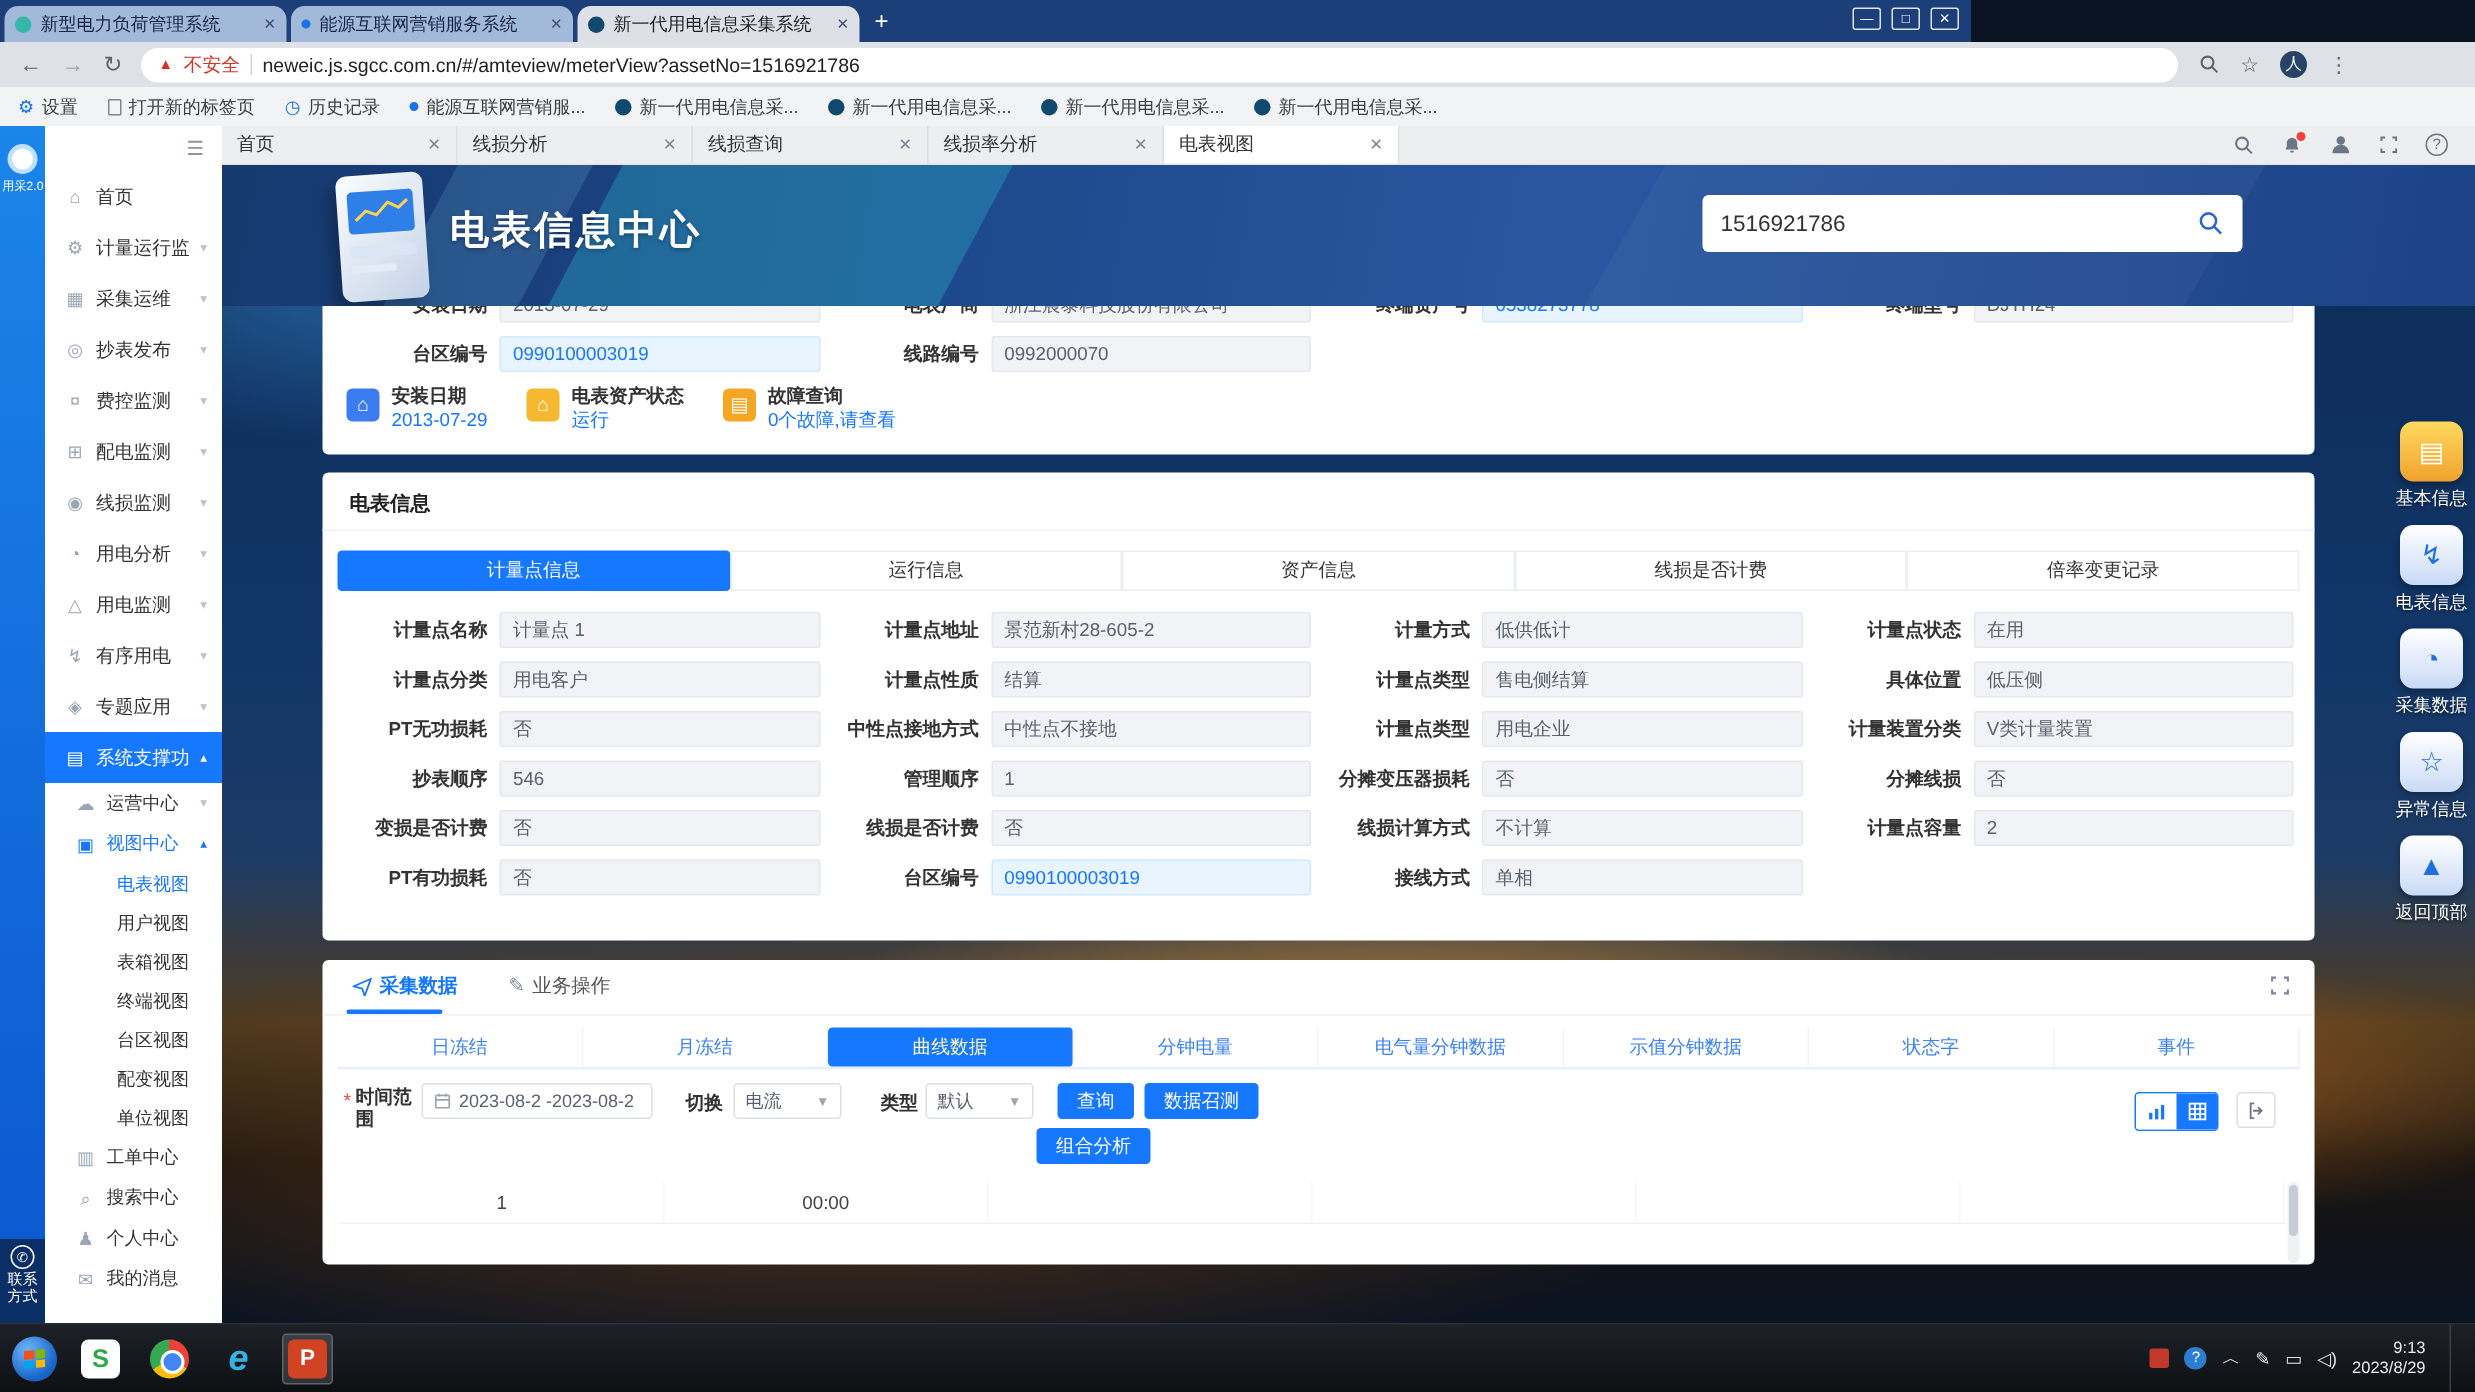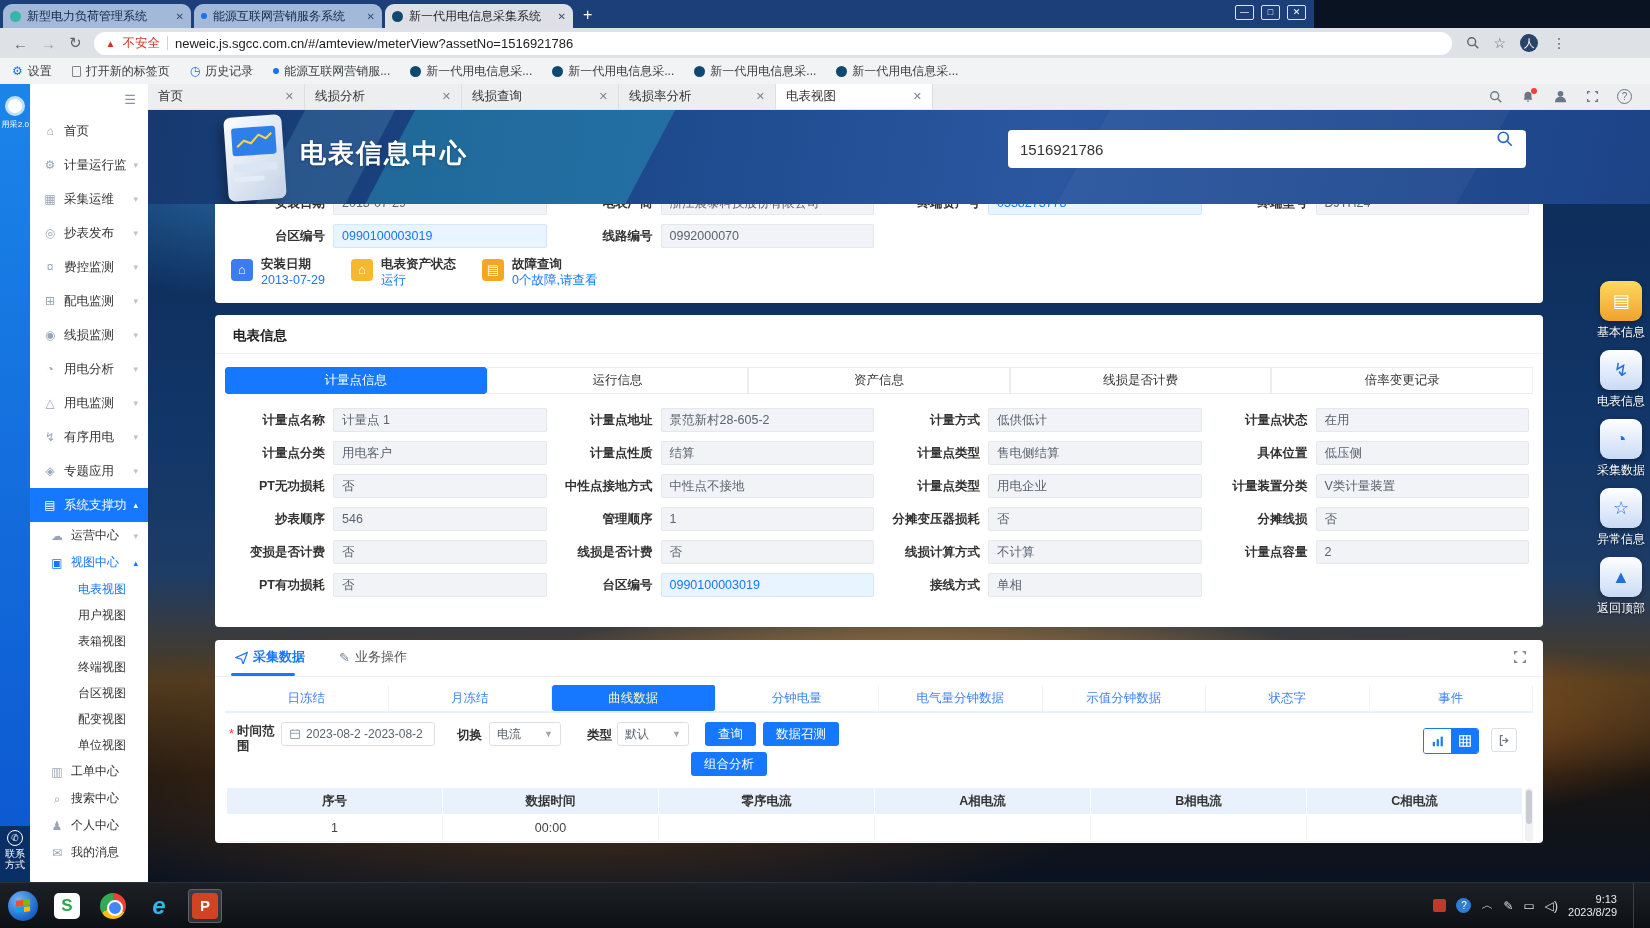--- a/index.html
+++ b/index.html
@@ -68,21 +68,21 @@
  linear-gradient(180deg,#0d2b57 0%,#113668 42%,#1d3c66 60%,#4f3a1e 74%,#191410 86%,#0a1322 100%)}
 .band{position:absolute;left:0;top:0;width:1502px;height:94px;z-index:5;overflow:hidden;background:linear-gradient(100deg,#16396f 0%,#1e4a8e 35%,#2a57a0 60%,#1c4386 100%)}
 .band .streak1{position:absolute;left:230px;top:-30px;width:260px;height:200px;background:rgba(46,180,205,.35);transform:skewX(-28deg)}
 .band .streak2{position:absolute;left:120px;top:-30px;width:90px;height:200px;background:rgba(120,200,230,.18);transform:skewX(-28deg)}
 .band .streak3{position:absolute;right:180px;top:-40px;width:400px;height:220px;background:rgba(255,255,255,.04);transform:skewX(-30deg)}
 .meter{position:absolute;left:78px;top:6px;width:58px;height:84px;background:linear-gradient(135deg,#fbfdff,#c4d2e6);border-radius:7px;transform:rotate(-4deg);box-shadow:-6px 6px 10px rgba(0,0,0,.25)}
 .meter .scr{position:absolute;left:7px;top:11px;width:44px;height:28px;background:#2f7fe8;border-radius:3px;overflow:hidden}
 .meter .strip{position:absolute;left:7px;top:47px;width:44px;height:8px;background:#dbe6f4;border-radius:2px}
 .meter .strip2{position:absolute;left:7px;top:60px;width:30px;height:5px;background:#e4ecf7;border-radius:2px}
 .band-title{position:absolute;left:152px;top:26px;color:#fff;font-size:26px;font-weight:bold;letter-spacing:2px;text-shadow:0 1px 3px rgba(0,0,0,.3)}
-.searchbox{position:absolute;right:124px;top:20px;width:518px;height:38px;background:#fff;border-radius:4px;display:flex;padding:0 12px;z-index:6}
+.searchbox{position:absolute;right:155px;top:20px;width:360px;height:38px;background:#fff;border-radius:4px;display:flex;align-items:center;padding:0 12px;z-index:6}
 .searchbox input{flex:1;border:0;outline:0;font-size:15px;color:#333;font-family:inherit;background:transparent}
 
 .card{position:absolute;left:67px;width:1328px;background:#fff;border-radius:4px;z-index:2}
 .fgrid{display:grid;grid-template-columns:repeat(4,1fr);column-gap:10px;row-gap:9px}
 .fg{display:flex;align-items:center;height:24px}
 .fl{width:96px;text-align:right;margin-right:8px;color:#333;font-size:12.5px;font-weight:600;white-space:nowrap;flex:none}
 .fi{flex:1;height:24px;line-height:22px;background:#f1f3f6;border:1px solid #e4e7ed;border-radius:2px;padding:0 8px;color:#5a6270;font-size:12.5px;white-space:nowrap;overflow:hidden}
 .fi.link{background:#e8f4ff;border-color:#d2e8ff;color:#1677ff}
 .badges{position:absolute;left:16px;top:68px;display:flex;gap:26px}
 .badge{display:flex;gap:8px}
@@ -672,28 +672,20 @@
           </svg>
       </div>
     </div>
     <div class="exportbtn">
       <svg width="13" height="13" viewBox="0 0 16 16">
           <path d="M6 2H3v12h3M9 5l3 3-3 3M5 8h7" fill="none" stroke="#6b7685" stroke-width="1.5"></path>
         </svg>
     </div>
 
     <div class="dtable">
-      <div class="hrow">
-        <div class="hc">序号</div>
-        <div class="hc">数据时间</div>
-        <div class="hc">零序电流</div>
-        <div class="hc">A相电流</div>
-        <div class="hc">B相电流</div>
-        <div class="hc">C相电流</div>
-      </div>
       <div class="drow">
         <div class="dc">1</div>
         <div class="dc">00:00</div>
         <div class="dc"></div>
         <div class="dc"></div>
         <div class="dc"></div>
         <div class="dc"></div>
       </div>
     </div>
     <div class="tscroll"></div>

